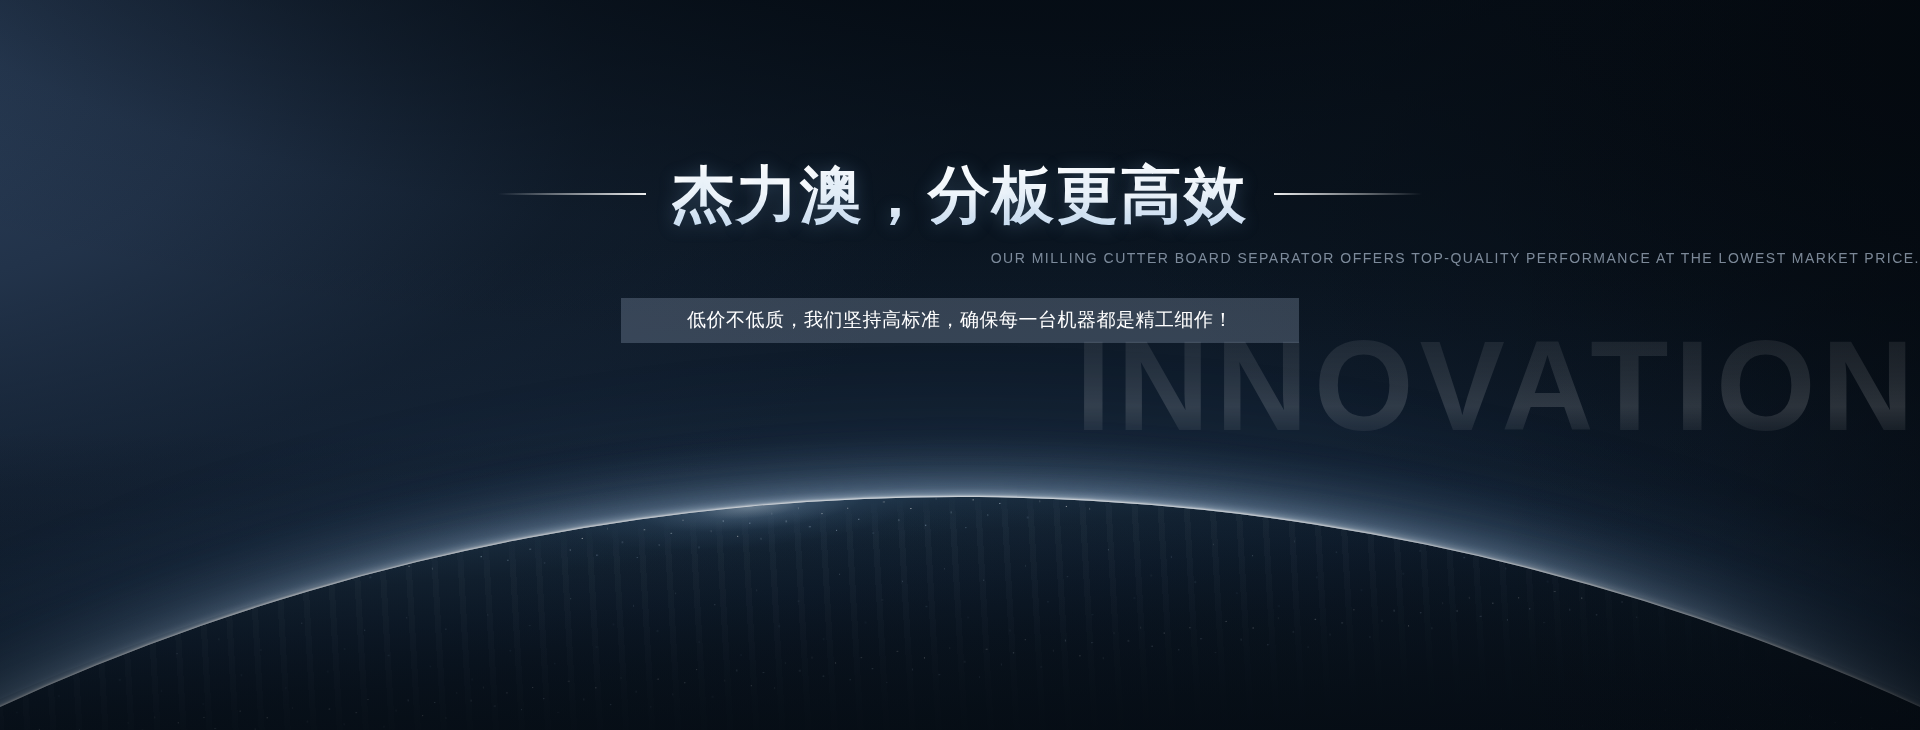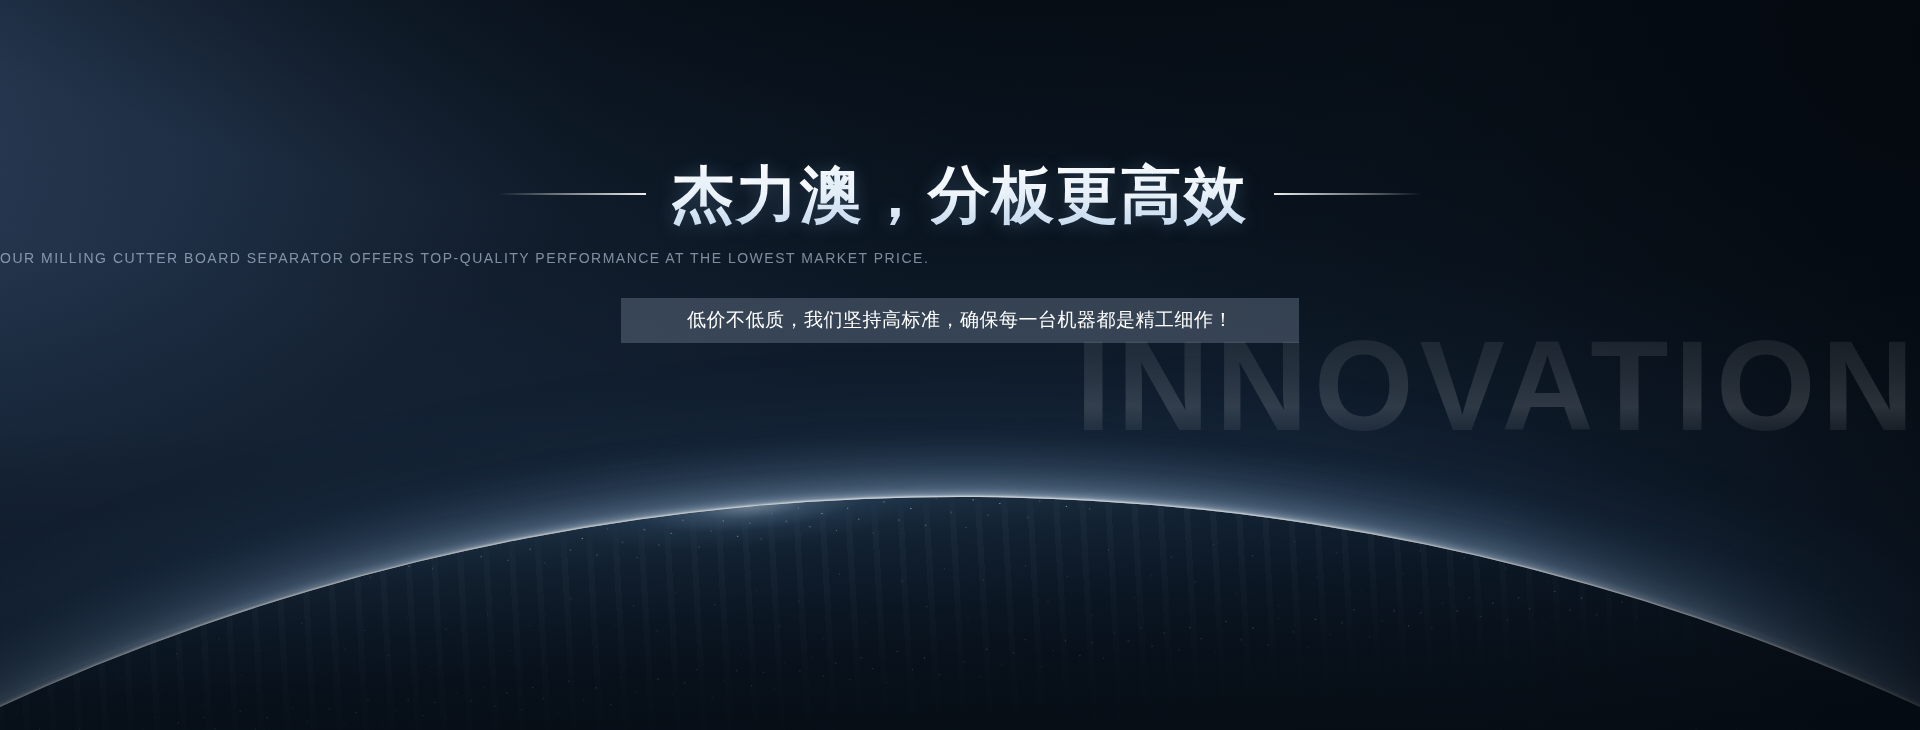--- a/index.html
+++ b/index.html
@@ -341,21 +341,21 @@
     -webkit-text-fill-color: transparent;
     color: transparent;
     text-shadow: 0 2px 18px rgba(130,175,220,0.28);
   }
 
   .subtitle {
     position: absolute;
     top: 250px;
     left: 0;
     right: 0;
-    text-align: left;
+    text-align: right;
     font-size: 14px;
     font-weight: 400;
     letter-spacing: 1.5px;
     color: rgba(196,212,230,0.62);
     white-space: nowrap;
   }
 
   .banner-row {
     position: absolute;
     top: 298px;

